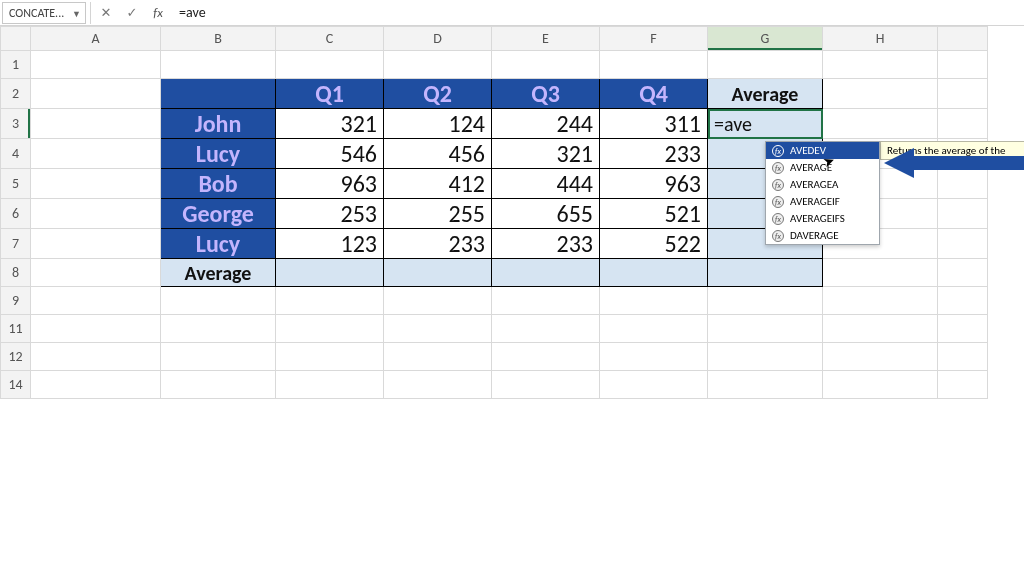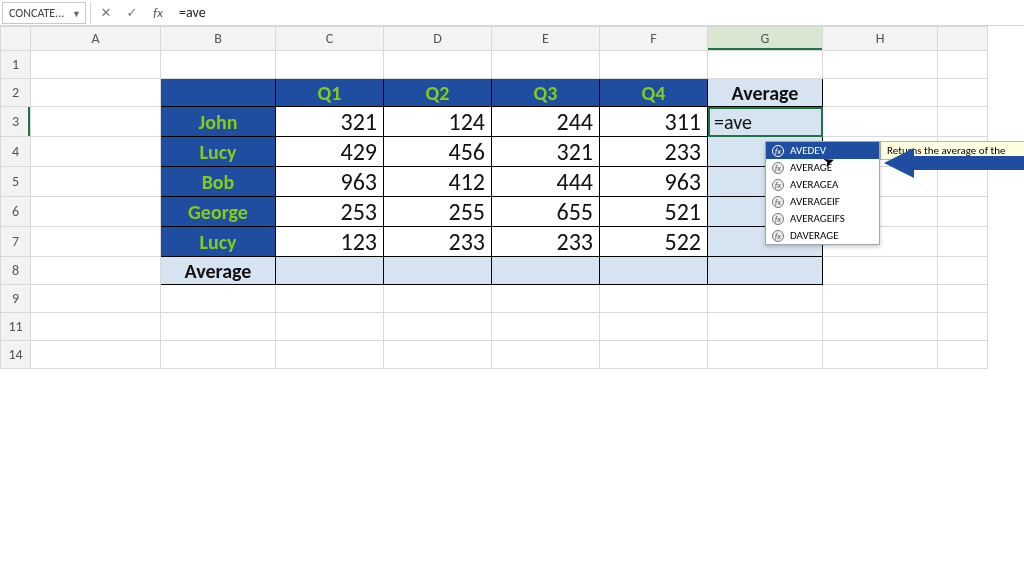--- a/index.html
+++ b/index.html
@@ -102,21 +102,21 @@
   .cell.num { justify-content: flex-end; font-size: 24px; color: #111; }
   .hdr-blue {
     background: #1f4ea1 !important;
     color: #fff;
     font-weight: bold;
     font-size: 20px;
     justify-content: center;
     border: none;
   }
   td.blue-th { background: #1f4ea1; border-color: #163d80; }
-  td.blue-th .cell { color:#84cc16;font-weight:bold;font-size:20px;justify-content:center; }
+  td.blue-th .cell { color:#c4b5fd;font-weight:bold;font-size:24px;justify-content:center; }
 
   td.lightblue { background: #d6e4f2; }
   .avg-label { font-weight: bold; font-size: 20px; justify-content:center; color:#111;}
   td.avg-top { background:#d6e4f2; }
   .avg-top .cell { font-weight:bold; font-size:20px; justify-content:center; color:#111; }
 
   
   td.dataCell { border: 1.5px solid #000; }
   td.dataHdr  { border: 1.5px solid #000; }
 
@@ -326,21 +326,21 @@
         </tr>
         <tr>
           <th class="rowhdr">4</th>
           <td>
             <div class="cell"></div>
           </td>
           <td class="blue-th dataHdr">
             <div class="cell hdr-blue">Lucy</div>
           </td>
           <td class="dataCell">
-            <div class="cell num">429</div>
+            <div class="cell num">546</div>
           </td>
           <td class="dataCell">
             <div class="cell num">456</div>
           </td>
           <td class="dataCell">
             <div class="cell num">321</div>
           </td>
           <td class="dataCell">
             <div class="cell num">233</div>
           </td>
@@ -499,20 +499,50 @@
           </td>
           <td>
             <div class="cell"></div>
           </td>
           <td>
             <div class="cell"></div>
           </td>
         </tr>
         <tr>
           <th class="rowhdr">11</th>
+          <td>
+            <div class="cell"></div>
+          </td>
+          <td>
+            <div class="cell"></div>
+          </td>
+          <td>
+            <div class="cell"></div>
+          </td>
+          <td>
+            <div class="cell"></div>
+          </td>
+          <td>
+            <div class="cell"></div>
+          </td>
+          <td>
+            <div class="cell"></div>
+          </td>
+          <td>
+            <div class="cell"></div>
+          </td>
+          <td>
+            <div class="cell"></div>
+          </td>
+          <td>
+            <div class="cell"></div>
+          </td>
+        </tr>
+        <tr>
+          <th class="rowhdr">12</th>
           <td>
             <div class="cell"></div>
           </td>
           <td>
             <div class="cell"></div>
           </td>
           <td>
             <div class="cell"></div>
           </td>
           <td>

